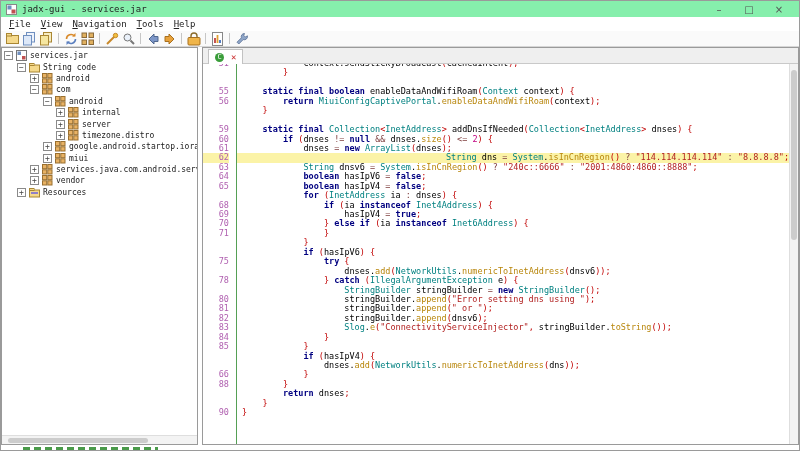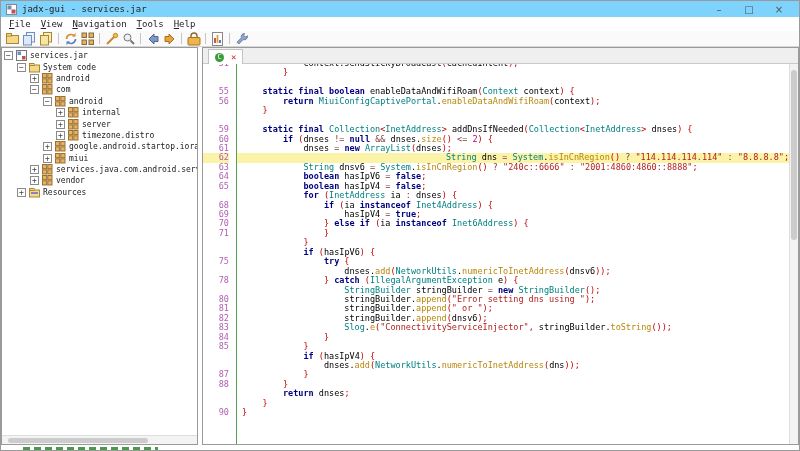--- a/index.html
+++ b/index.html
@@ -2,21 +2,21 @@
 <html><head>
 <meta charset="utf-8">
 <style>
   * { margin:0; padding:0; box-sizing:border-box; }
   html,body { background:#e8e8e8; }
   body { font-family:"DejaVu Sans Mono", monospace; }
   .window { width:800px; height:451px; background:#fff; border:1px solid #9a9a9a;
             position:relative; overflow:hidden; }
 
   
-  .titlebar { height:16px; display:flex; align-items:center; padding:0 5px; background:#7dd3fc; }
+  .titlebar { height:16px; display:flex; align-items:center; padding:0 5px; background:#86efac; }
   .app-icon { width:11px; height:11px; flex:none; }
   .title { font-size:9px; color:#222; margin-left:5px; white-space:nowrap; }
   .win-controls { margin-left:auto; display:flex; }
   .win-btn { width:30px; text-align:center; font-size:10px; color:#555; line-height:15px;
              font-family:"DejaVu Sans", sans-serif; }
 
   
   .menubar { height:14px; display:flex; align-items:center; padding:0 3px; background:#fff;
              font-size:9px; color:#222; }
   .menu-item { padding:0 5px; white-space:nowrap; }
@@ -208,21 +208,21 @@
                 <rect x="6" y="6" width="3.5" height="3.5" fill="#c05050"></rect>
               </svg></span>
             <span class="tlabel">services.jar</span>
           </div>
           <div class="tree-row" style="padding-left: 15px;">
             <span class="exp">−</span>
             <span class="ticon"><svg width="11" height="11" viewBox="0 0 11 11">
                 <rect x="0.5" y="3" width="10" height="7" fill="#f5d98b" stroke="#a98633"></rect>
                 <rect x="0.5" y="1.5" width="4.5" height="2" fill="#f5d98b" stroke="#a98633"></rect>
               </svg></span>
-            <span class="tlabel">System code</span>
+            <span class="tlabel">String code</span>
           </div>
           <div class="tree-row" style="padding-left: 28px;">
             <span class="exp">+</span>
             <span class="ticon"><svg width="11" height="11" viewBox="0 0 11 11">
                 <g fill="#e8b264" stroke="#9a7030">
                   <rect x="0.5" y="0.5" width="4.2" height="4.2"></rect>
                   <rect x="5.8" y="0.5" width="4.2" height="4.2"></rect>
                   <rect x="0.5" y="5.8" width="4.2" height="4.2"></rect>
                   <rect x="5.8" y="5.8" width="4.2" height="4.2"></rect>
                 </g>
@@ -391,21 +391,21 @@
                 <div class="gline">78</div>
                 <div class="gline"></div>
                 <div class="gline">80</div>
                 <div class="gline">81</div>
                 <div class="gline">82</div>
                 <div class="gline">83</div>
                 <div class="gline">84</div>
                 <div class="gline">85</div>
                 <div class="gline"></div>
                 <div class="gline"></div>
-                <div class="gline">87</div>
+                <div class="gline">66</div>
                 <div class="gline">88</div>
                 <div class="gline"></div>
                 <div class="gline"></div>
                 <div class="gline">90</div>
                 <div class="gline"></div>
                 <div class="gline"></div>
               </div>
             <div class="codecol">
                 <div class="cline"><span>            </span><span class="tk-pl">context.sendStickyBroadcast</span><span class="tk-br">(</span><span class="tk-pl">cachedIntent</span><span class="tk-br">);</span></div>
                 <div class="cline"><span>        </span><span class="tk-br">}</span></div>

